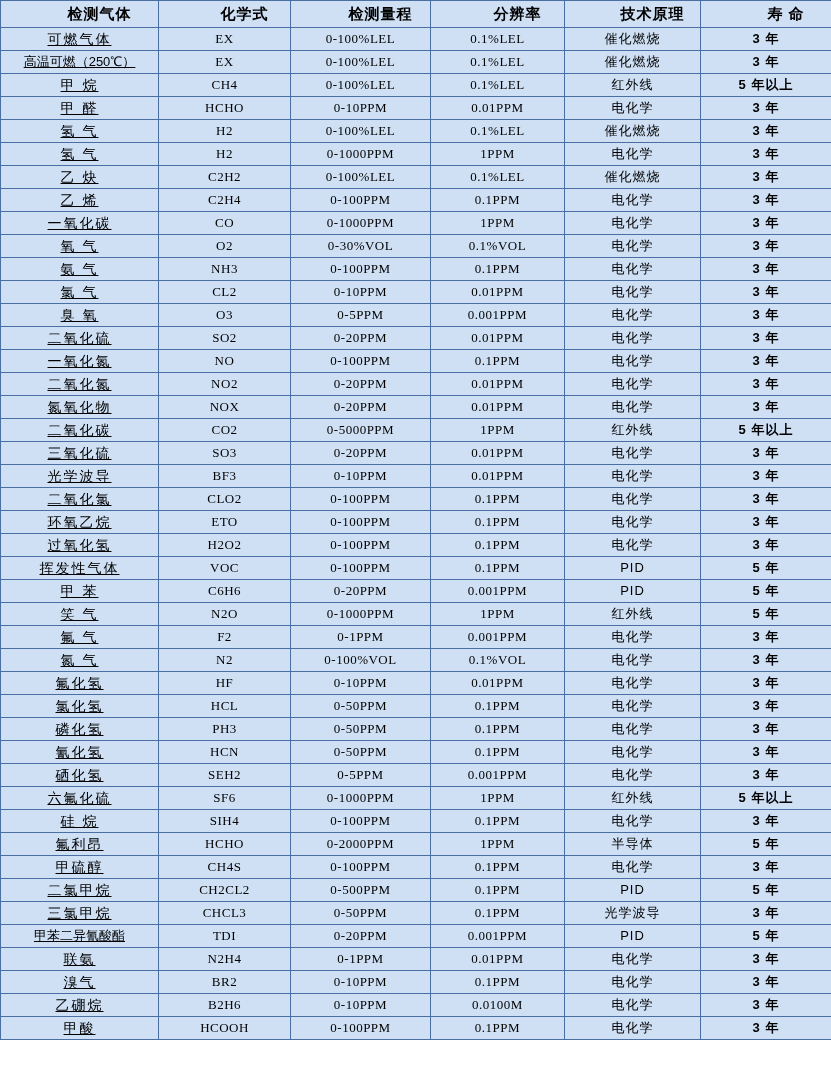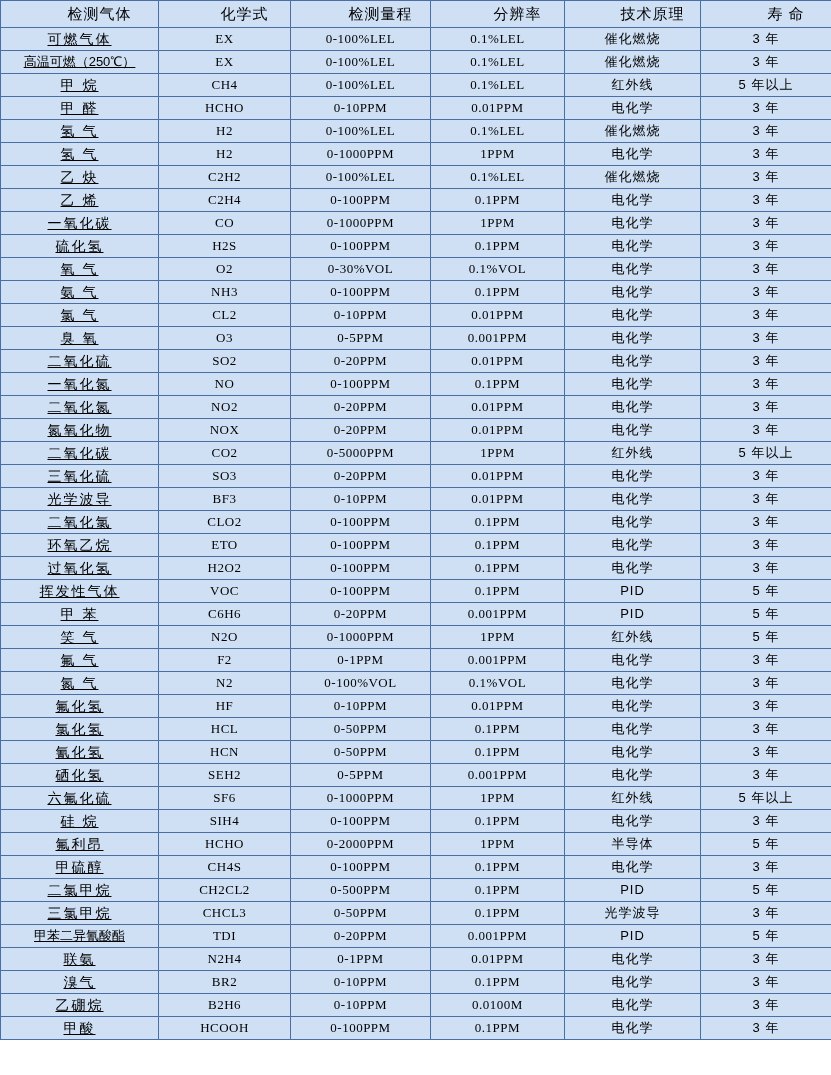--- a/index.html
+++ b/index.html
@@ -39,21 +39,21 @@
     padding: 0;
     height: 22px;
     line-height: 22px;
     overflow: hidden;
     white-space: nowrap;
   }
   table.gas-table thead th {
     height: 26px;
     line-height: 26px;
     font-size: 15px;
-    font-weight: normal;
+    font-weight: bold;
     letter-spacing: 1px;
     padding-left: 40px;
   }
   table.gas-table tbody td.name {
     font-size: 14px;
     letter-spacing: 2px;
     text-decoration: underline;
   }
   table.gas-table tbody td.name.tight {
     letter-spacing: 0px;
@@ -65,20 +65,21 @@
     letter-spacing: 0.5px;
   }
   table.gas-table tbody td.cn {
     font-size: 13px;
     letter-spacing: 1px;
     margin-left: 28px;
   }
   table.gas-table tbody td.life {
     font-size: 13px;
     letter-spacing: 1px;
+    font-weight: bold;
   }
 </style>
 </head>
 <body>
 
 <div class="table-wrap">
   <table class="gas-table">
     <colgroup>
       <col class="c0">
         <col class="c1">
@@ -164,28 +165,20 @@
         </tr>
         <tr>
           <td class="name">一氧化碳</td>
           <td class="mono">CO</td>
           <td class="mono">0-1000PPM</td>
           <td class="mono">1PPM</td>
           <td class="cn">电化学</td>
           <td class="life">3 年</td>
         </tr>
         <tr>
-          <td class="name">硫化氢</td>
-          <td class="mono">H2S</td>
-          <td class="mono">0-100PPM</td>
-          <td class="mono">0.1PPM</td>
-          <td class="cn">电化学</td>
-          <td class="life">3 年</td>
-        </tr>
-        <tr>
           <td class="name">氧 气</td>
           <td class="mono">O2</td>
           <td class="mono">0-30%VOL</td>
           <td class="mono">0.1%VOL</td>
           <td class="cn">电化学</td>
           <td class="life">3 年</td>
         </tr>
         <tr>
           <td class="name">氨 气</td>
           <td class="mono">NH3</td>
@@ -334,20 +327,28 @@
           <td class="name">氟化氢</td>
           <td class="mono">HF</td>
           <td class="mono">0-10PPM</td>
           <td class="mono">0.01PPM</td>
           <td class="cn">电化学</td>
           <td class="life">3 年</td>
         </tr>
         <tr>
           <td class="name">氯化氢</td>
           <td class="mono">HCL</td>
+          <td class="mono">0-50PPM</td>
+          <td class="mono">0.1PPM</td>
+          <td class="cn">电化学</td>
+          <td class="life">3 年</td>
+        </tr>
+        <tr>
+          <td class="name">磷化氢</td>
+          <td class="mono">PH3</td>
           <td class="mono">0-50PPM</td>
           <td class="mono">0.1PPM</td>
           <td class="cn">电化学</td>
           <td class="life">3 年</td>
         </tr>
         <tr>
           <td class="name">氰化氢</td>
           <td class="mono">HCN</td>
           <td class="mono">0-50PPM</td>
           <td class="mono">0.1PPM</td>

